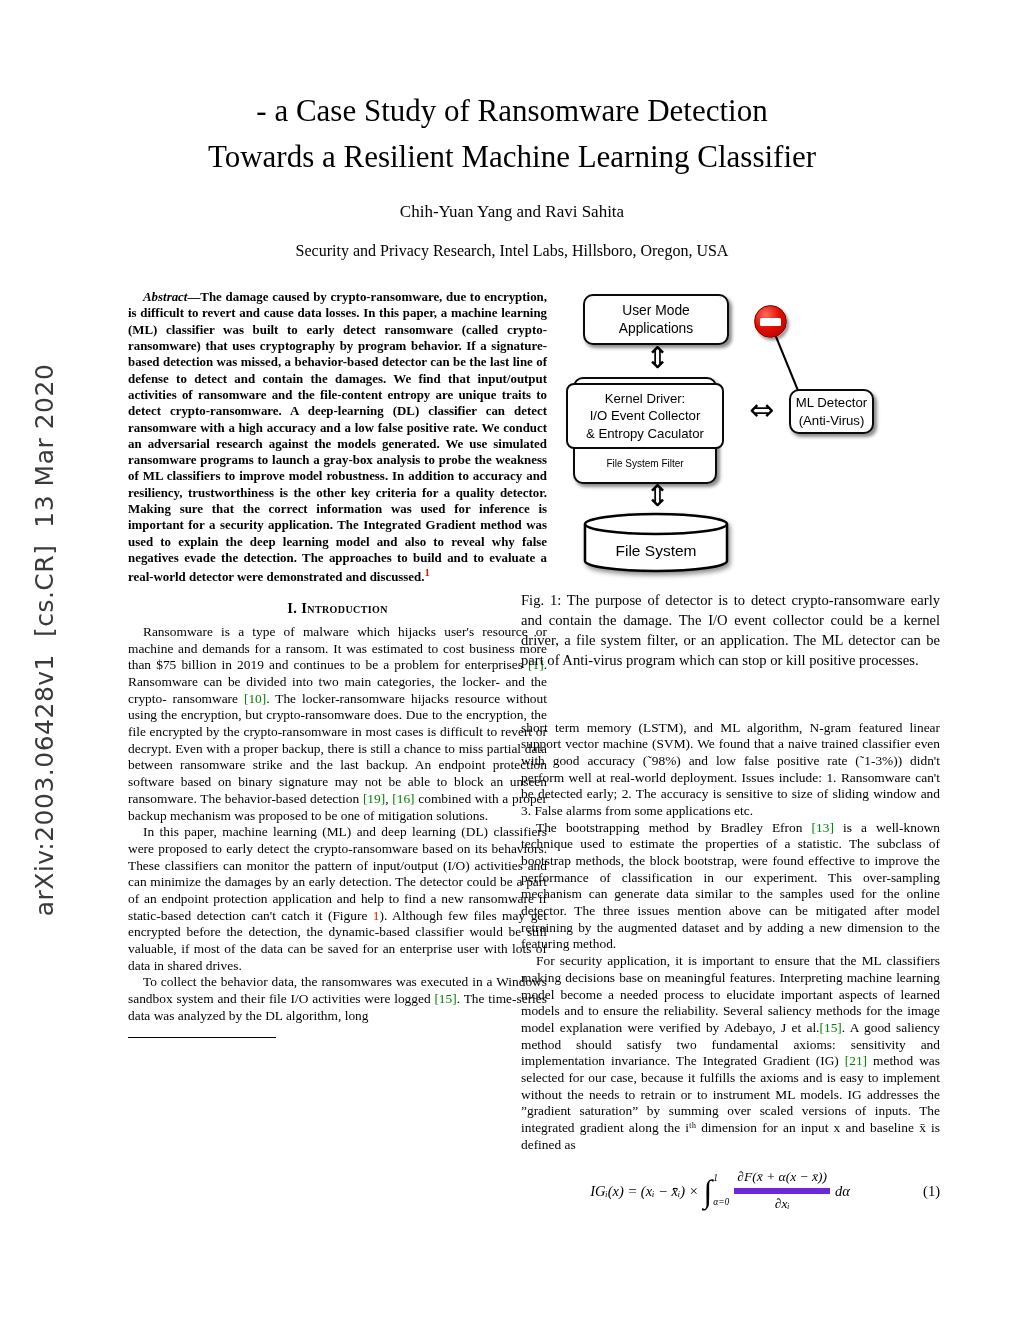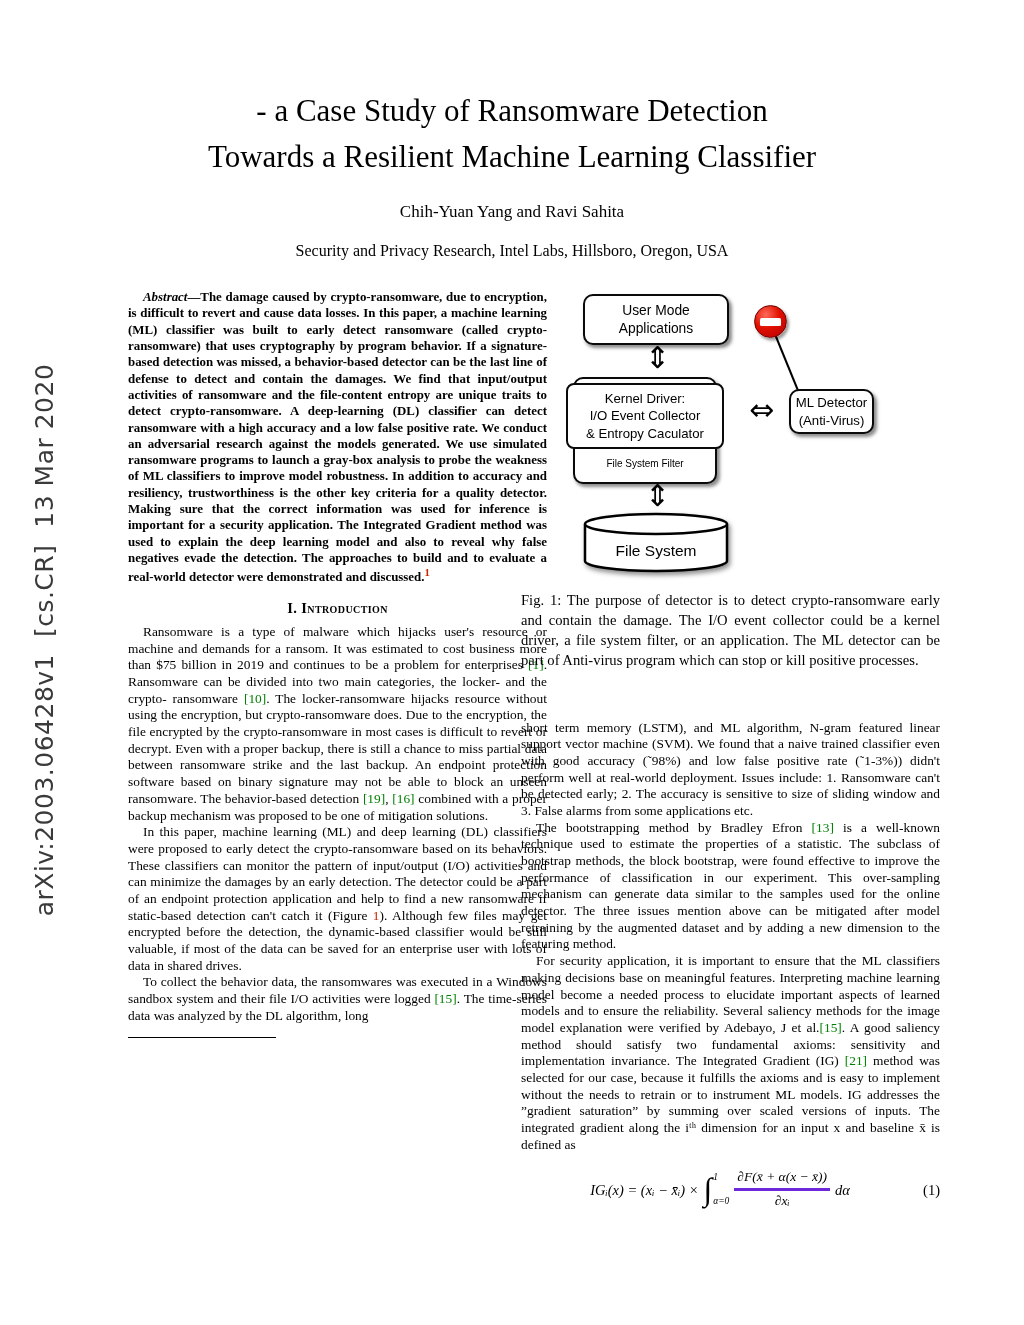--- a/index.html
+++ b/index.html
@@ -87,21 +87,21 @@
 
   .fig-caption { display:block; margin-top:9px; font-size:14.6px; line-height:1.38; text-align:justify; }
 
   
   .equation { display:flex; align-items:center; margin-top:16px; font-size:14.5px; font-style:italic; }
   .eq-body { flex:1; display:flex; align-items:center; justify-content:center; gap:5px; }
   .int-wrap { display:inline-flex; align-items:center; }
   .int-sign { font-size:32px; font-style:normal; line-height:0.95; }
   .int-limits { display:inline-flex; flex-direction:column; justify-content:space-between; height:36px; font-size:9.5px; margin-left:1px; }
   .frac { display:inline-flex; flex-direction:column; text-align:center; font-size:13.5px; }
-  .fnum { border-bottom:3px solid #6d28d9; padding:0 3px 2px; }
+  .fnum { border-bottom:6px solid #6d28d9; padding:0 3px 2px; }
   .fden { padding-top:2px; }
   .eq-number { font-style:normal; margin-left:4px; }
 </style>
 </head>
 <body>
 
 <div class="page">
 
   <div class="arxiv-stamp">arXiv:2003.06428v1  [cs.CR]  13 Mar 2020</div>
 

